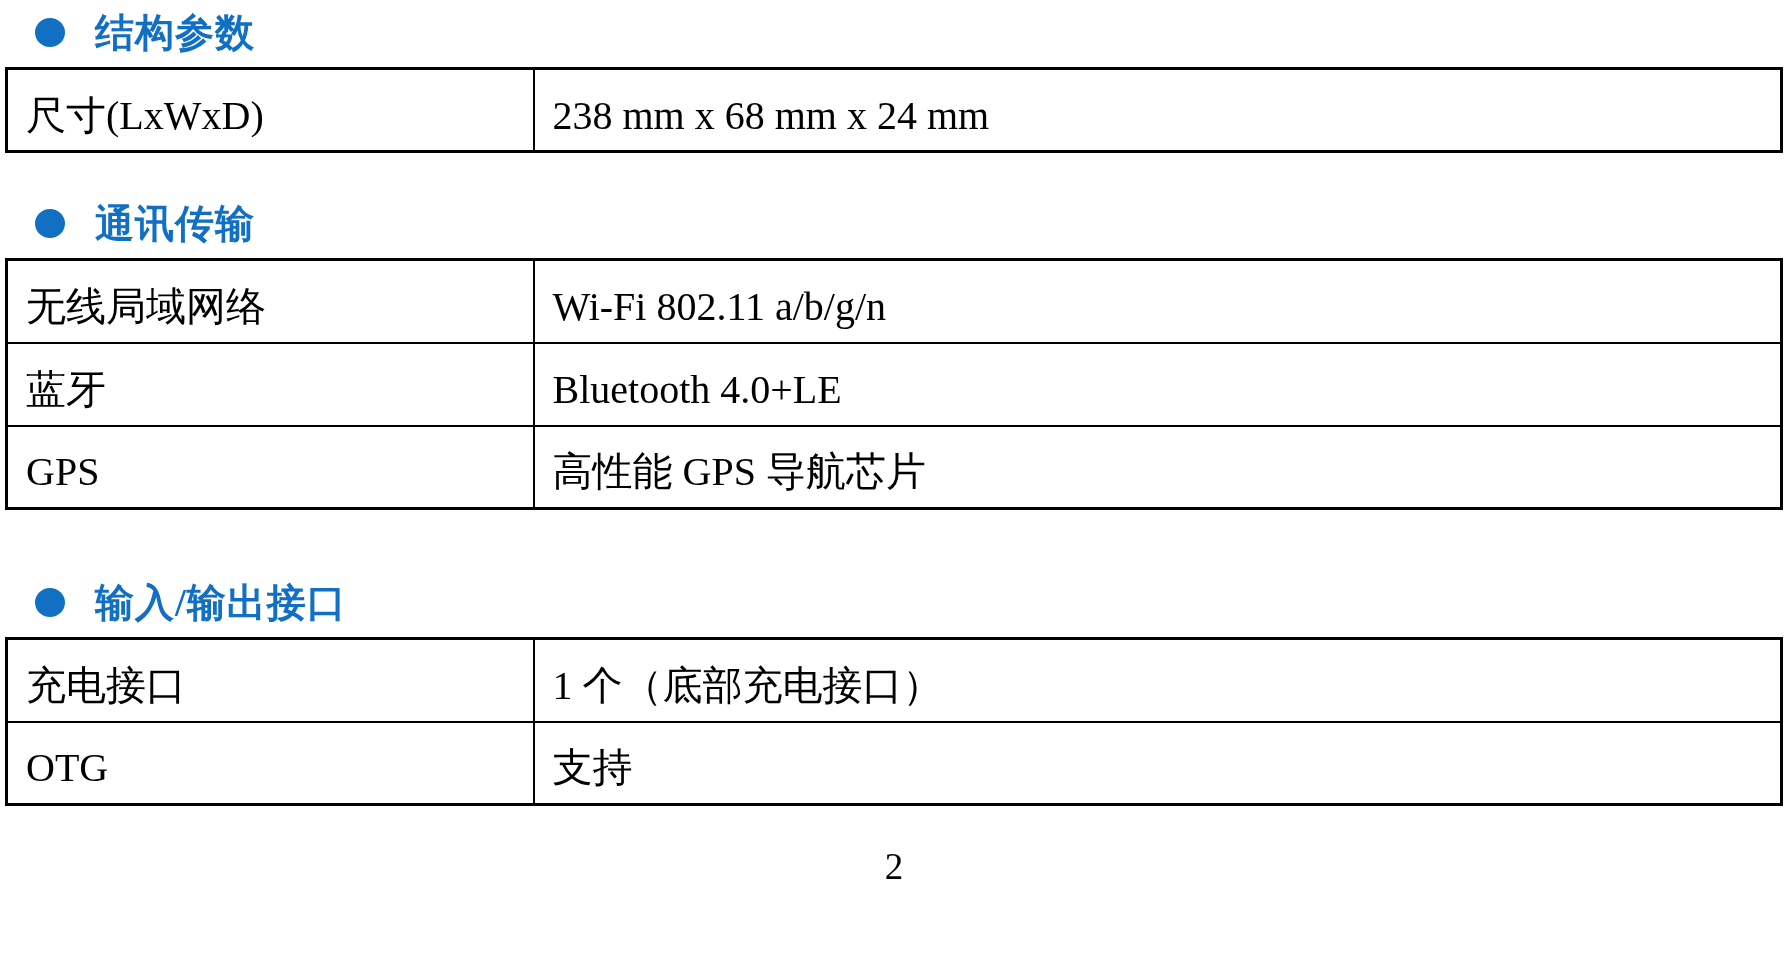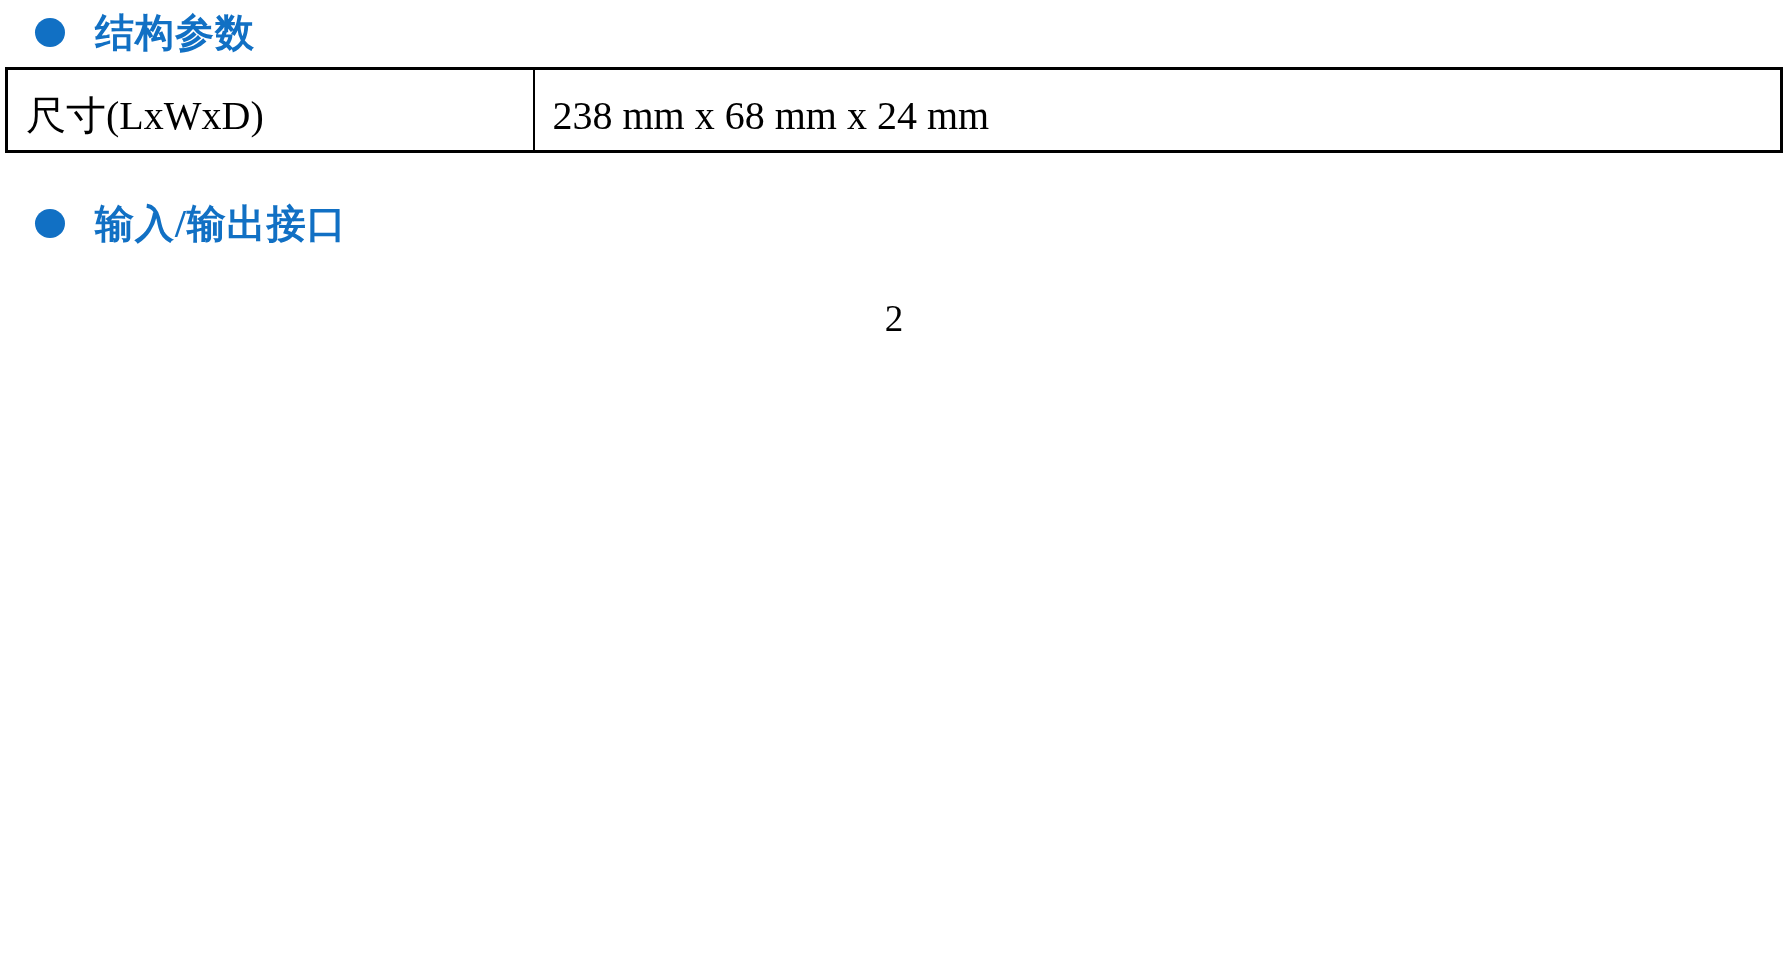--- a/index.html
+++ b/index.html
@@ -82,27 +82,57 @@
     <table class="spec-table">
       <tbody>
           <tr>
         <td class="label-cell">尺寸(LxWxD)</td>
         <td class="value-cell">238 mm x 68 mm x 24 mm</td>
       </tr>
     </tbody>
       </table>
   </div>
 
+  <div class="section-block-2">
+    <div class="section-heading">
+      <span class="bullet"></span>
+      <span class="section-title">通讯传输</span>
+    </div>
+    <table class="spec-table">
+      <tbody>
+          <tr>
+        <td class="label-cell">无线局域网络</td>
+        <td class="value-cell">Wi-Fi 802.11 a/b/g/n</td>
+      </tr>
+      <tr>
+        <td class="label-cell">蓝牙</td>
+        <td class="value-cell">Bluetooth 4.0+LE</td>
+      </tr>
+      <tr>
+        <td class="label-cell">GPS</td>
+        <td class="value-cell">高性能 GPS 导航芯片</td>
+      </tr>
+    </tbody>
+      </table>
+  </div>
 
   <div class="section-block-3">
     <div class="section-heading">
       <span class="bullet"></span>
       <span class="section-title">输入/输出接口</span>
     </div>
     <table class="spec-table">
       <tbody>
+      <tr>
+        <td class="label-cell">充电接口</td>
+        <td class="value-cell">1 个（底部充电接口）</td>
+      </tr>
+      <tr>
+        <td class="label-cell">OTG</td>
+        <td class="value-cell">支持</td>
+      </tr>
     </tbody>
       </table>
   </div>
 
   <div class="page-number">2</div>
 
 </div>
 
 </body></html>

